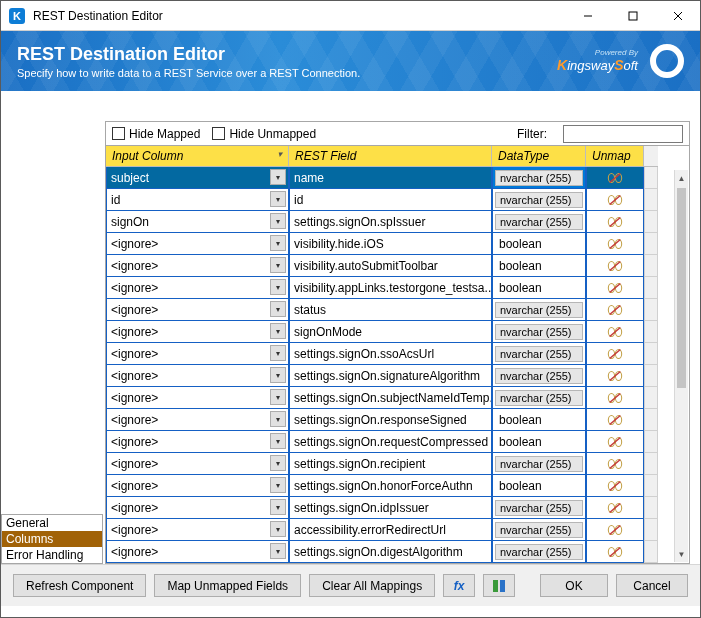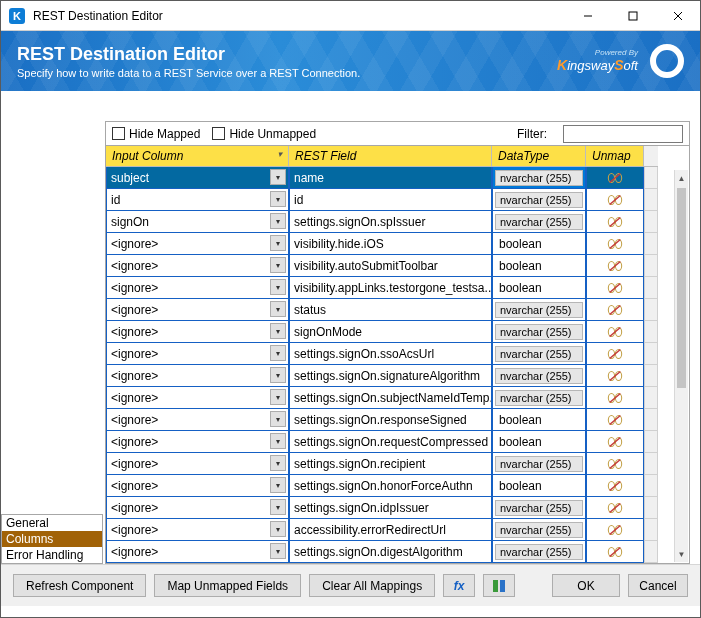--- a/index.html
+++ b/index.html
@@ -541,14 +541,14 @@
       <span style="color:#1560c4;font-style:italic;font-weight:bold">fx</span>
     </div>
   <div class="btn small">
     <svg width="14" height="14" viewBox="0 0 14 14">
         <rect x="1" y="1" width="5" height="12" fill="#3a9a3a"></rect>
         <rect x="8" y="1" width="5" height="12" fill="#2a72c8"></rect>
       </svg>
   </div>
   <div class="footer-spacer"></div>
   <div class="btn" style="width:68px">OK</div>
-  <div class="btn" style="width:60px">Cancel</div>
+  <div class="btn" style="width:72px">Cancel</div>
 </div>
 
 </body></html>

